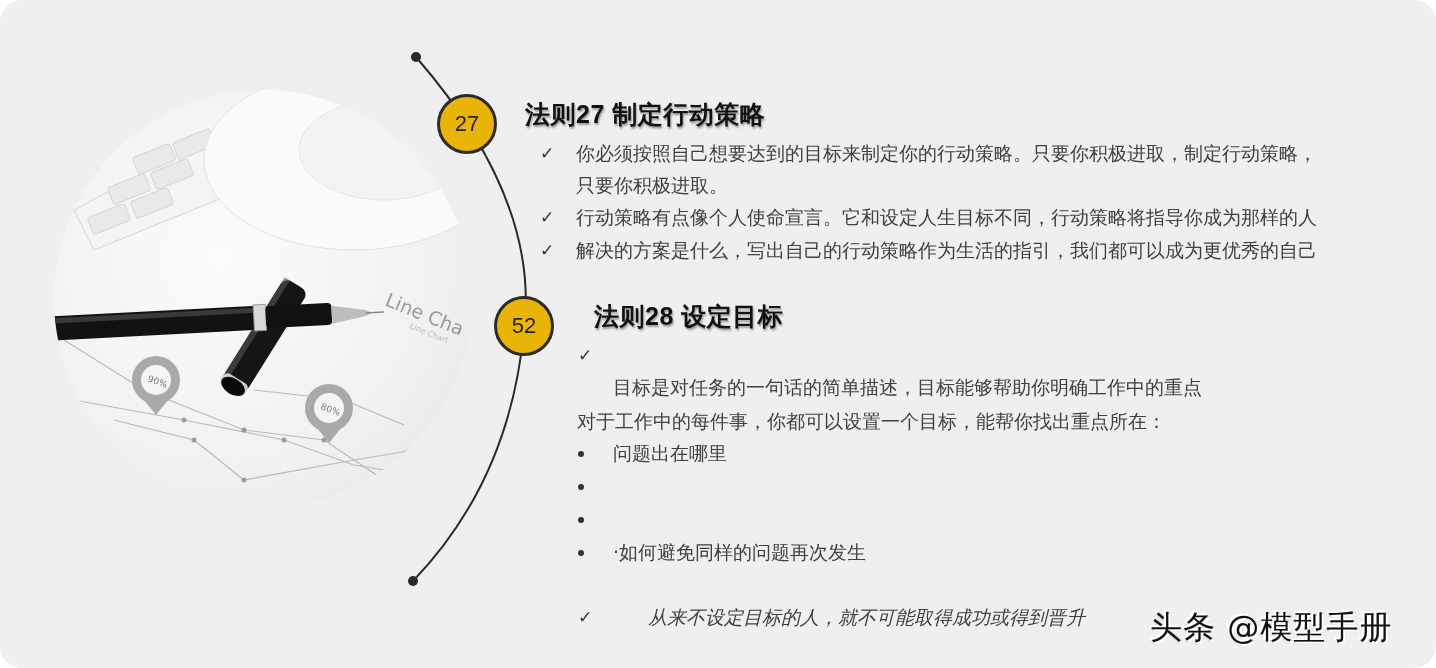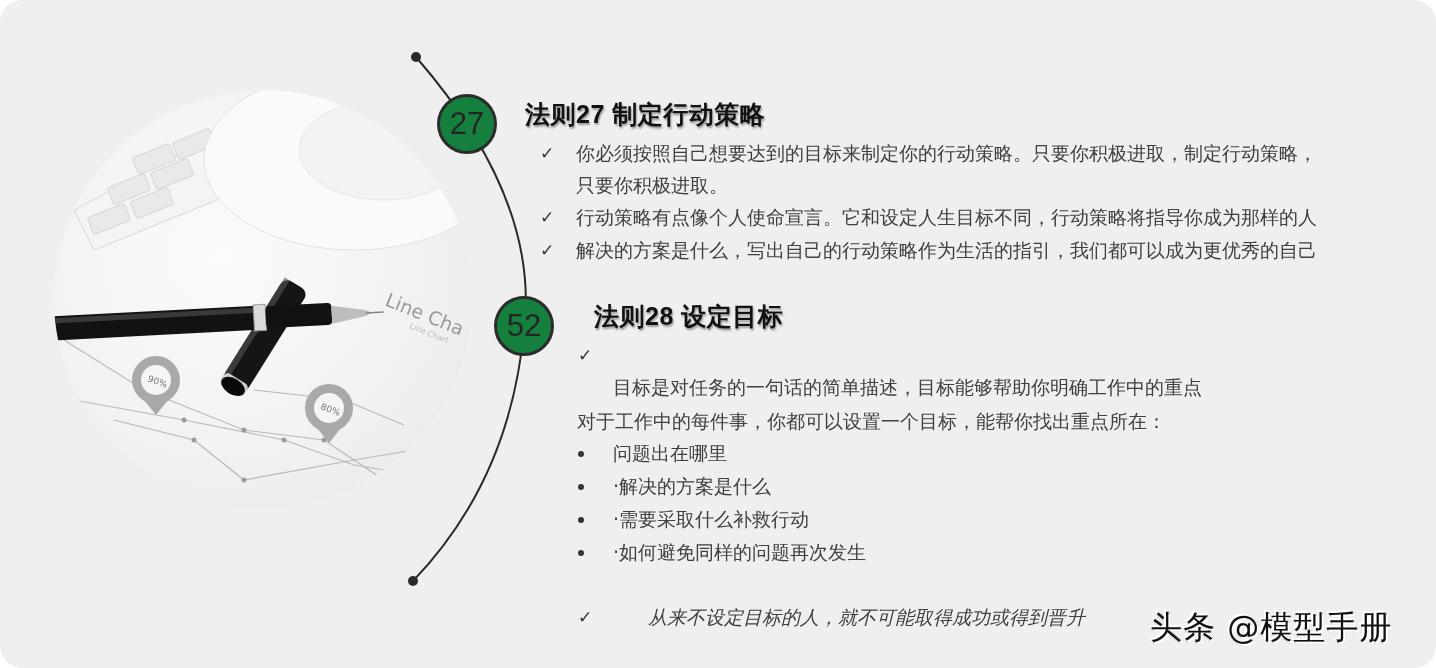--- a/index.html
+++ b/index.html
@@ -11,23 +11,23 @@
   }
   .photo {
     position: absolute; left: 54px; top: 90px; width: 418px; height: 418px;
     border-radius: 50%; overflow: hidden;
     background: radial-gradient(circle at 40% 40%, #fbfbfb 0%, #f1f1f1 60%, #e4e4e4 100%);
   }
   .photo svg { position: absolute; left: 0; top: 0; }
   .timeline { position: absolute; left: 0; top: 0; }
   .num-circle {
     position: absolute; width: 60px; height: 60px; border-radius: 50%;
-    border: 3px solid #2b2b2b; background: #15803d;
+    border: 3px solid #2b2b2b; background: #eab308;
     display: flex; align-items: center; justify-content: center;
-    font-family: "Liberation Sans", sans-serif; font-size: 31px; color: #262626;
+    font-family: "Liberation Sans", sans-serif; font-size: 22px; color: #262626;
   }
   .heading {
     position: absolute; font-family: Liberation Sans, sans-serif;
     font-weight: bold; font-size: 25px; color: #111111;
     text-shadow: 1px 2px 2px rgba(0,0,0,0.35); letter-spacing: 0.5px;
   }
   .line {
     position: absolute; font-size: 19px; color: #404040; white-space: nowrap;
     line-height: 30px;
   }
@@ -135,23 +135,21 @@
   <div class="heading" style="left:594px; top:300px;">法则28  设定目标</div>
 
   <span class="mark" style="left:578px; top:340px;">✓</span>
   <div class="line" style="left:613px; top:340px;margin-top:32px;">目标是对任务的一句话的简单描述，目标能够帮助你明确工作中的重点</div>
 
   <div class="line" style="left:577px; top:406px;">对于工作中的每件事，你都可以设置一个目标，能帮你找出重点所在：</div>
 
   <span class="bullet" style="left:578px; top:451px;"></span>
   <div class="line" style="left:613px; top:438px;">问题出在哪里</div>
   <span class="bullet" style="left:578px; top:484px;"></span>
-  <div class="line" style="left:613px; top:471px;">·解决的方案是什么</div>
   <span class="bullet" style="left:578px; top:517px;"></span>
-  <div class="line" style="left:613px; top:504px;">·需要采取什么补救行动</div>
   <span class="bullet" style="left:578px; top:550px;"></span>
   <div class="line" style="left:613px; top:537px;">·如何避免同样的问题再次发生</div>
 
   <span class="mark" style="left:578px; top:602px;">✓</span>
   <div class="line" style="left:648px; top:602px;font-style:italic;">从来不设定目标的人，就不可能取得成功或得到晋升</div>
 
   <div class="watermark">头条 @模型手册</div>
 </div>
 
 </body></html>

